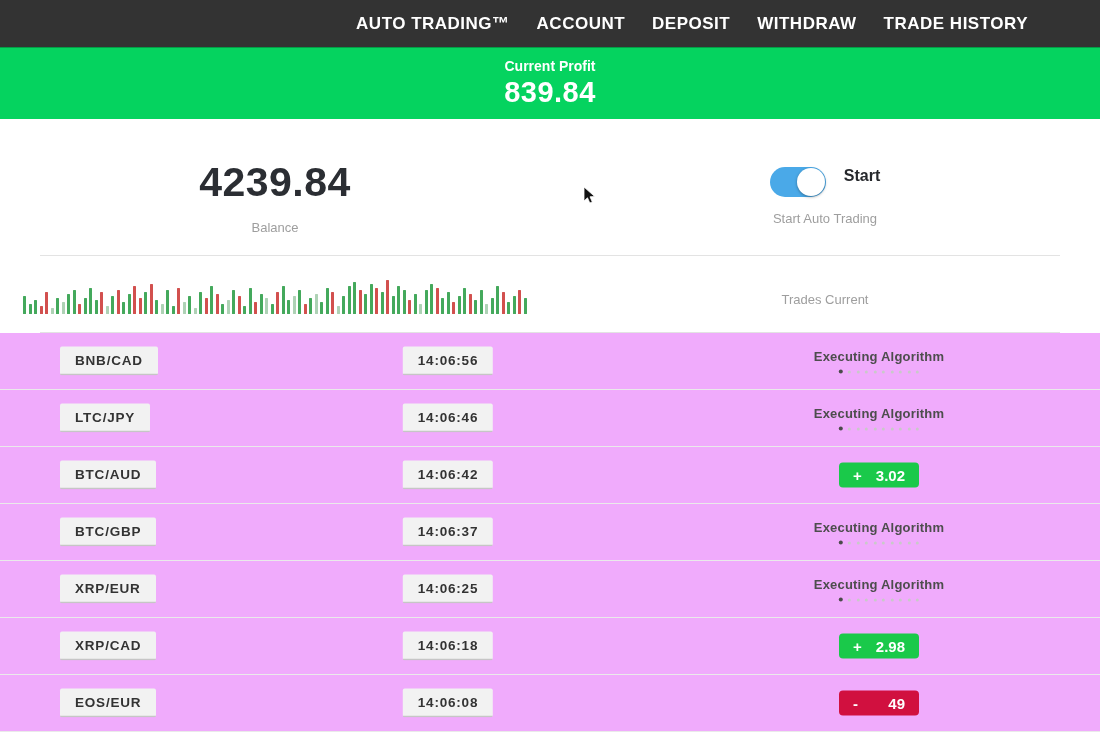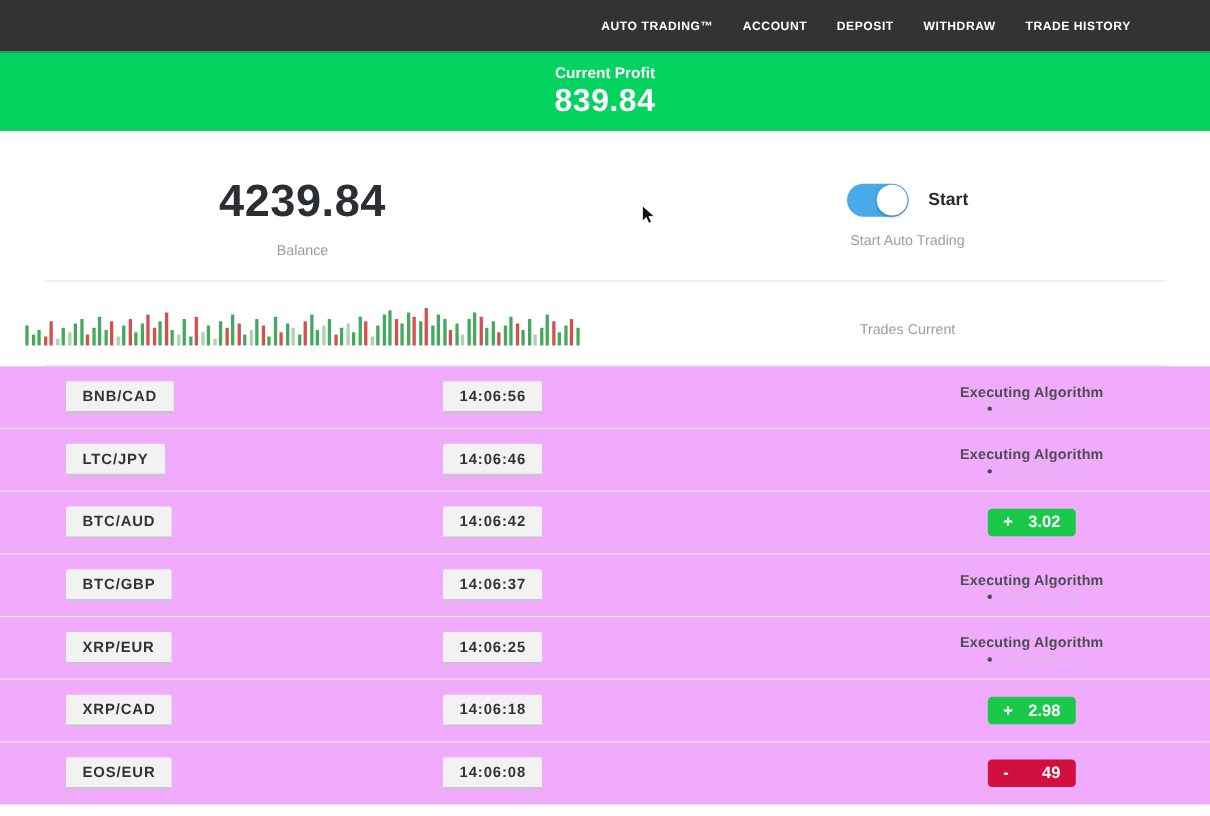--- a/index.html
+++ b/index.html
@@ -3,38 +3,38 @@
 <meta charset="utf-8">
 <style>
   * { margin:0; padding:0; box-sizing:border-box; }
   html,body { width:1100px; height:742px; overflow:hidden; background:#fff;
               font-family:"Liberation Sans","DejaVu Sans",sans-serif; }
   .page { position:relative; width:1100px; height:742px; background:#fff; }
 
   
   .topnav { height:47px; background:#333333; display:flex; align-items:center;
             justify-content:flex-end; padding-right:72px; gap:27px; }
-  .nav-item { color:#ffffff; font-size:11px; font-weight:bold; letter-spacing:.5px;
+  .nav-item { color:#ffffff; font-size:17px; font-weight:bold; letter-spacing:.5px;
               cursor:pointer; white-space:nowrap; }
 
   
   .banner { height:72px; background:#05d35f; color:#fff; text-align:center;
             display:flex; flex-direction:column; justify-content:center; gap:2px;
             border-top:1px solid rgba(0,0,0,.25); }
   .banner-label { font-size:14px; font-weight:bold; }
   .banner-value { font-size:29px; font-weight:bold; letter-spacing:.5px; }
 
   
   .summary-row { display:flex; }
   .summary-col { width:50%; text-align:center; }
   .row1 { padding-top:40px; padding-bottom:20px; }
   .balance-value { font-size:41px; font-weight:bold; color:#2b2e33; letter-spacing:.5px; }
   .muted-label { font-size:13px; color:#9e9e9e; margin-top:14px; }
 
-  .toggle-wrap { display:flex; align-items:center; justify-content:center; gap:18px;
+  .toggle-wrap { display:flex; justify-content:center; gap:18px;
                  margin-top:8px; }
   .toggle { width:56px; height:30px; background:#4aa9e8; border-radius:15px;
             position:relative; cursor:pointer; }
   .toggle-knob { position:absolute; top:1px; right:1px; width:28px; height:28px;
                  background:#fff; border-radius:50%;
                  box-shadow:0 1px 3px rgba(0,0,0,.35); }
   .toggle-label { font-size:16px; font-weight:bold; color:#26282c; }
 
   .hr { height:1px; background:#e3e3e3; margin:0 40px; }
 
@@ -45,21 +45,21 @@
   .trades-count { font-size:31px; font-weight:bold; color:#2b2e33; margin-top:2px; }
 
   
   .trade-row { position:relative; height:57px; border-bottom:1px solid #eaeaea;
                background:#f0abfc; }
   .chip { background:#f2f2f2; border-bottom:2px solid #c6c6c6; border-radius:2px;
           font-size:13.5px; font-weight:bold; color:#333; letter-spacing:.8px;
           padding:6px 15px; display:inline-block; }
   .pair-chip { position:absolute; left:60px; top:50%; transform:translateY(-50%); }
   .time-chip { position:absolute; left:448px; top:50%; transform:translate(-50%,-50%); }
-  .status-cell { position:absolute; left:938px; top:50%; transform:translate(-50%,-50%);
+  .status-cell { position:absolute; left:879px; top:50%; transform:translate(-50%,-50%);
                  text-align:center; }
   .exec-label { font-size:13px; font-weight:bold; color:#4d4d4d; letter-spacing:.2px; }
   .dots { margin-top:6px; display:flex; justify-content:center; gap:5.5px;
           align-items:center; }
   .dot { width:3px; height:3px; border-radius:50%; background:#c9c9c9; }
   .dot.filled { width:4px; height:4px; background:#4a4a4a; }
   .badge { width:80px; height:25px; border-radius:4px; color:#fff; font-size:15px;
            font-weight:bold; display:flex; align-items:center;
            justify-content:space-between; padding:0 14px; margin:0 auto; }
   .badge.profit { background:#1ac94a; }

